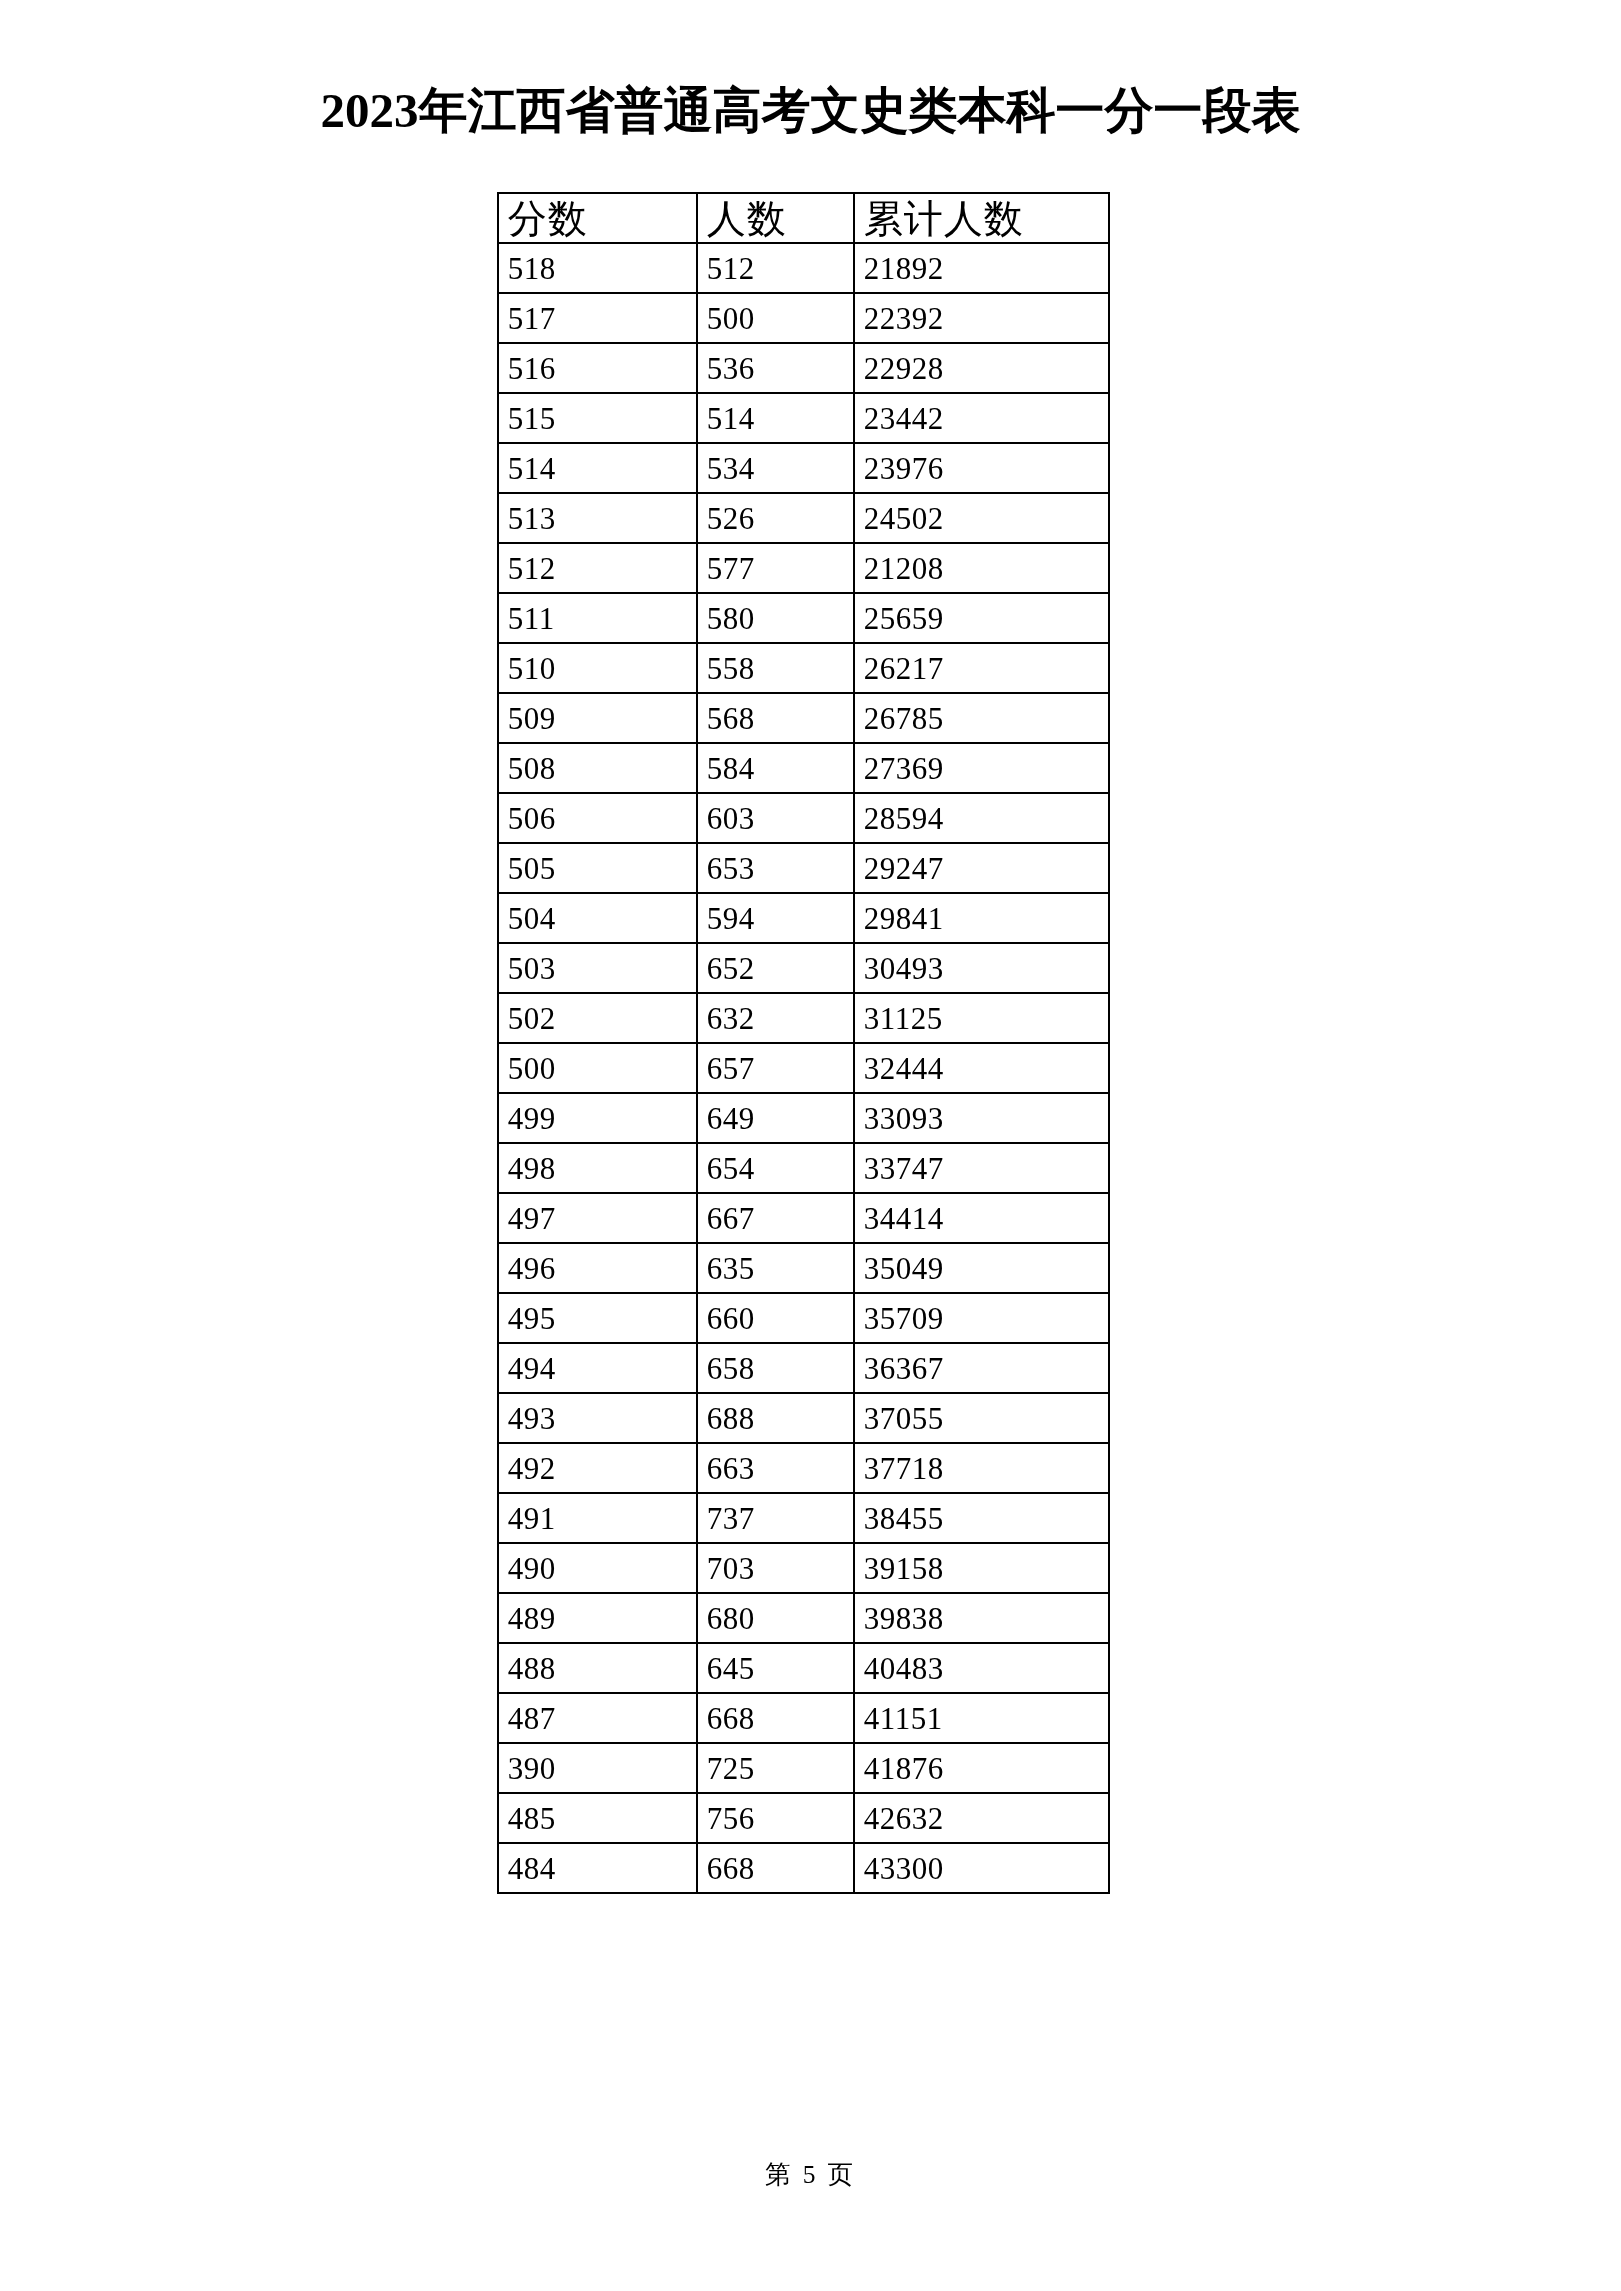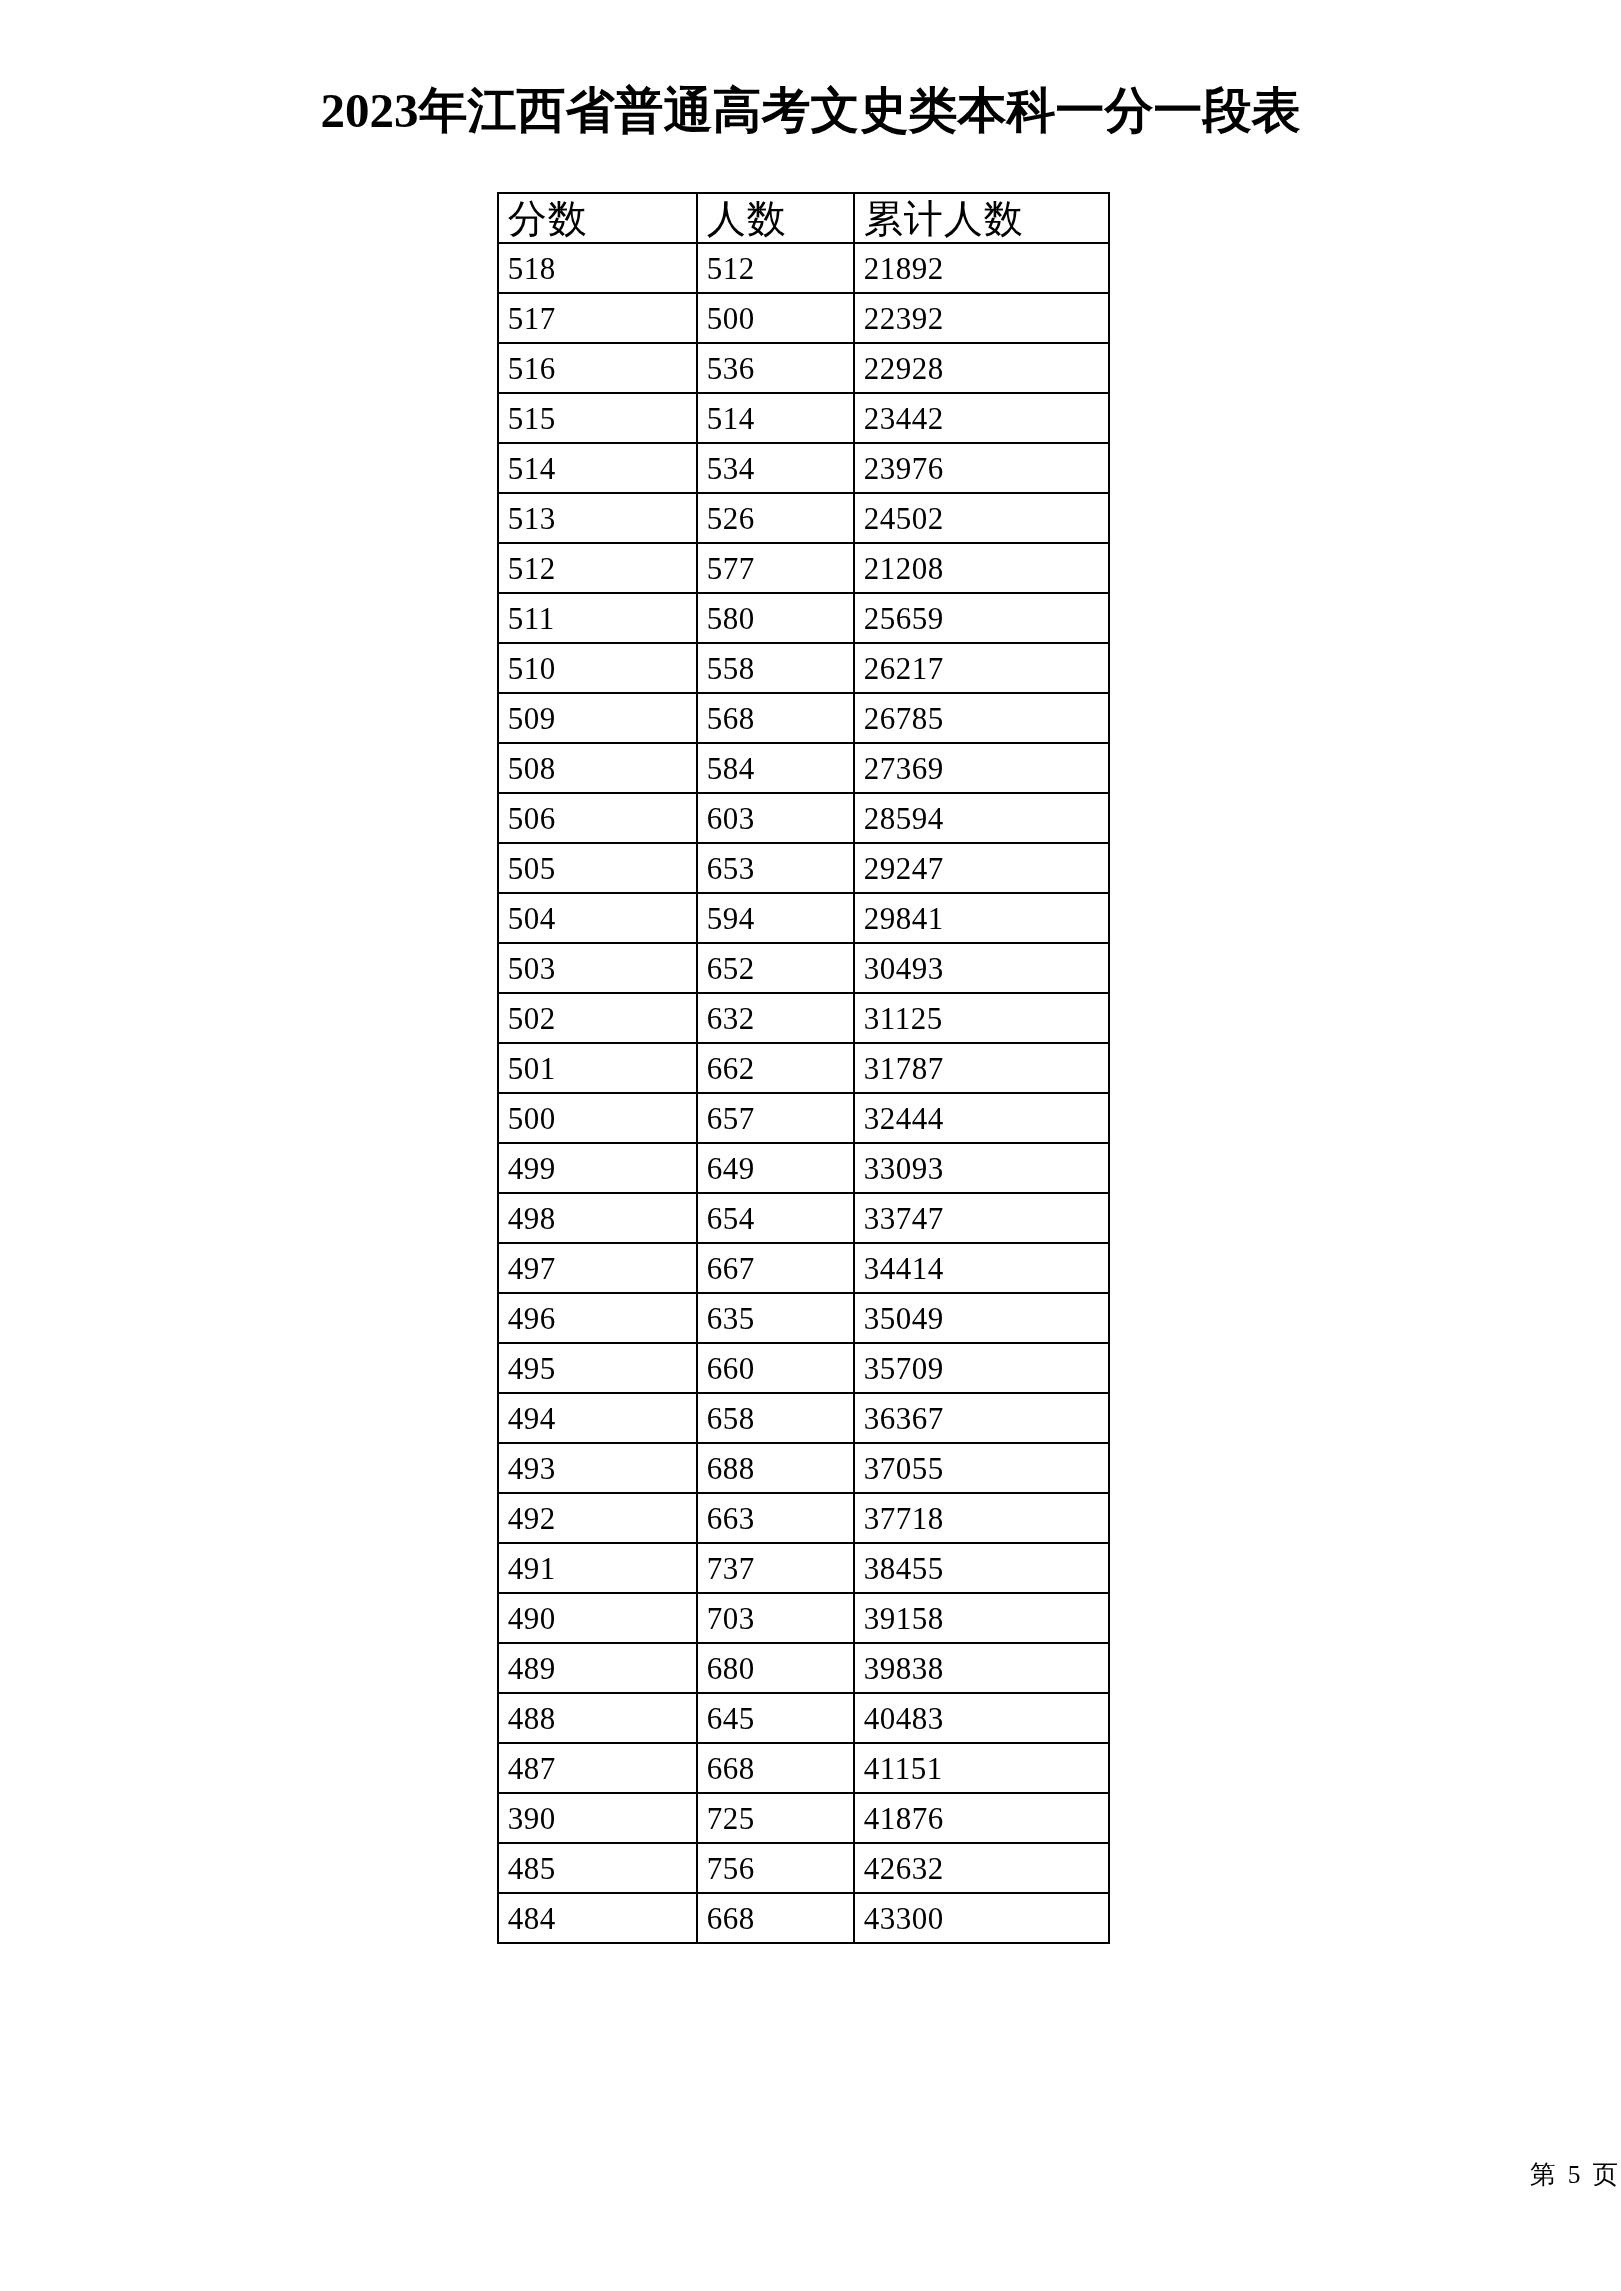--- a/index.html
+++ b/index.html
@@ -69,21 +69,21 @@
   }
   table.grade-table td {
     font-size: 31px;
     letter-spacing: 0.5px;
   }
   .page-footer {
     position: absolute;
     top: 2174px;
     left: 0;
     width: 1621px;
-    text-align: right;
+    text-align: center;
     font-size: 25.5px;
     letter-spacing: 2.9px;
     transform: translateY(-50%);
     white-space: nowrap;
   }
 </style>
 </head>
 <body>
 
 <div class="page">
@@ -179,25 +179,20 @@
             <td>503</td>
             <td>652</td>
             <td>30493</td>
           </tr>
           <tr>
             <td>502</td>
             <td>632</td>
             <td>31125</td>
           </tr>
           <tr>
-            <td>501</td>
-            <td>662</td>
-            <td>31787</td>
-          </tr>
-          <tr>
             <td>500</td>
             <td>657</td>
             <td>32444</td>
           </tr>
           <tr>
             <td>499</td>
             <td>649</td>
             <td>33093</td>
           </tr>
           <tr>

